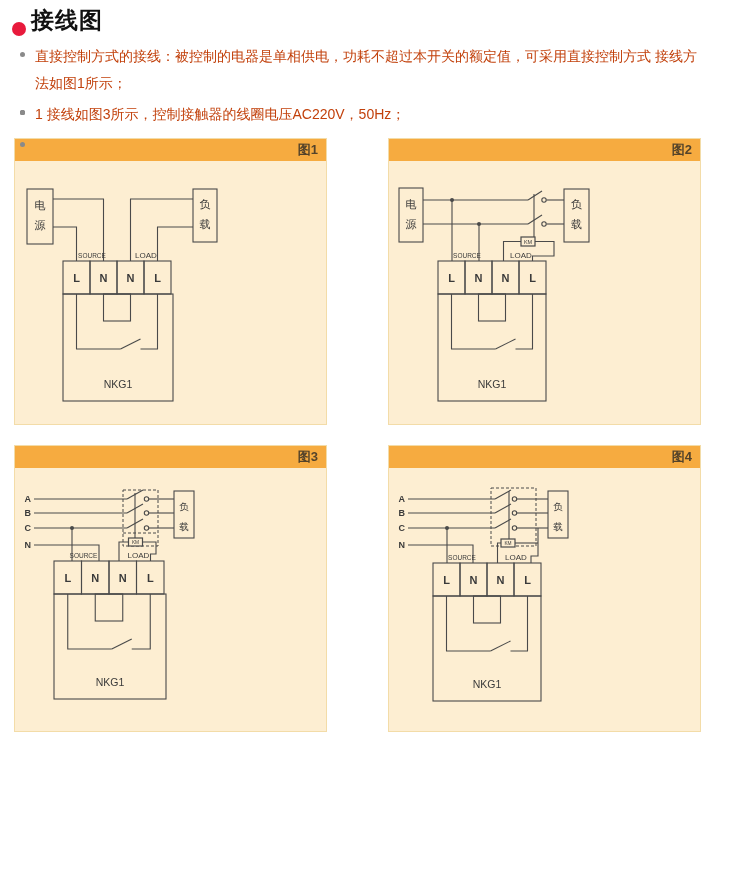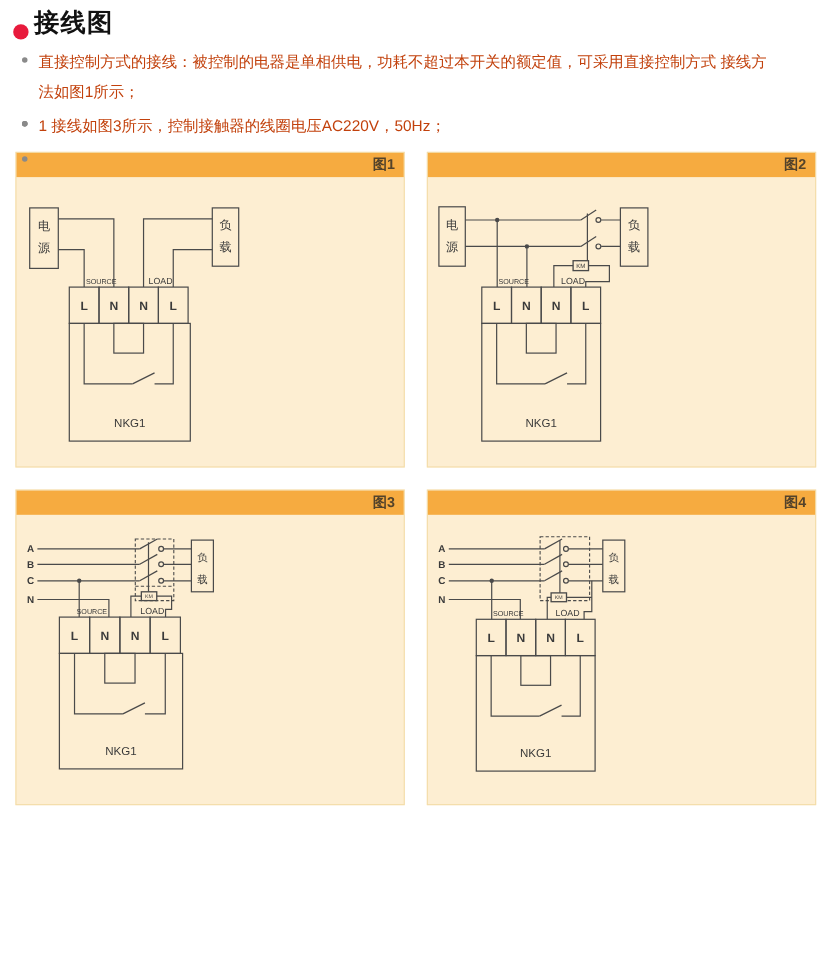--- a/index.html
+++ b/index.html
@@ -12,21 +12,21 @@
   *{box-sizing:border-box;margin:0;padding:0;}
   html,body{width:750px;background:#ffffff;font-family:"Liberation Sans","DejaVu Sans",sans-serif;}
   .page{width:750px;height:873px;background:#fff;overflow:hidden;}
   .title-row{display:flex;align-items:flex-end;padding:9px 0 0 12px;height:36px;}
   .red-dot{width:14px;height:14px;border-radius:50%;background:var(--bullet-red);display:inline-block;margin-right:5px;}
   .page-title{font-size:23px;font-weight:bold;color:#111;letter-spacing:1px;}
   .intro{list-style:none;margin:7px 40px 0 20px;}
   .intro li{position:relative;padding-left:15px;font-size:14px;line-height:1.9;color:#c2410c;margin-bottom:5px;}
   .intro li .b-dot{position:absolute;left:0;top:9px;width:5px;height:5px;border-radius:50%;background:#8a8a8a;}
   .grid{margin:10px 14px 0 14px;display:grid;grid-template-columns:354px 354px;column-gap:20px;row-gap:20px;}
-  .panel{width:354px;height:287px;background:var(--panel-bg);border:1px solid #f3dca8;}
+  .panel{width:313px;height:287px;background:var(--panel-bg);border:1px solid #f3dca8;}
   .panel-header{height:22px;background:var(--header);display:flex;align-items:center;justify-content:flex-end;padding-right:8px;}
   .fig-tag{font-size:13px;font-weight:bold;color:var(--fig-label);}
   .panel svg{display:block;}
   svg text{font-family:"Liberation Sans","DejaVu Sans",sans-serif;fill:#3a3a3a;}
   .w{stroke:var(--line);stroke-width:1.1;fill:none;}
   .wd{stroke:var(--line);stroke-width:1;fill:none;stroke-dasharray:3,2;}
   .fillbox{fill:var(--panel-bg);stroke:var(--line);stroke-width:1.2;}
 </style>
 </head>
 <body>

